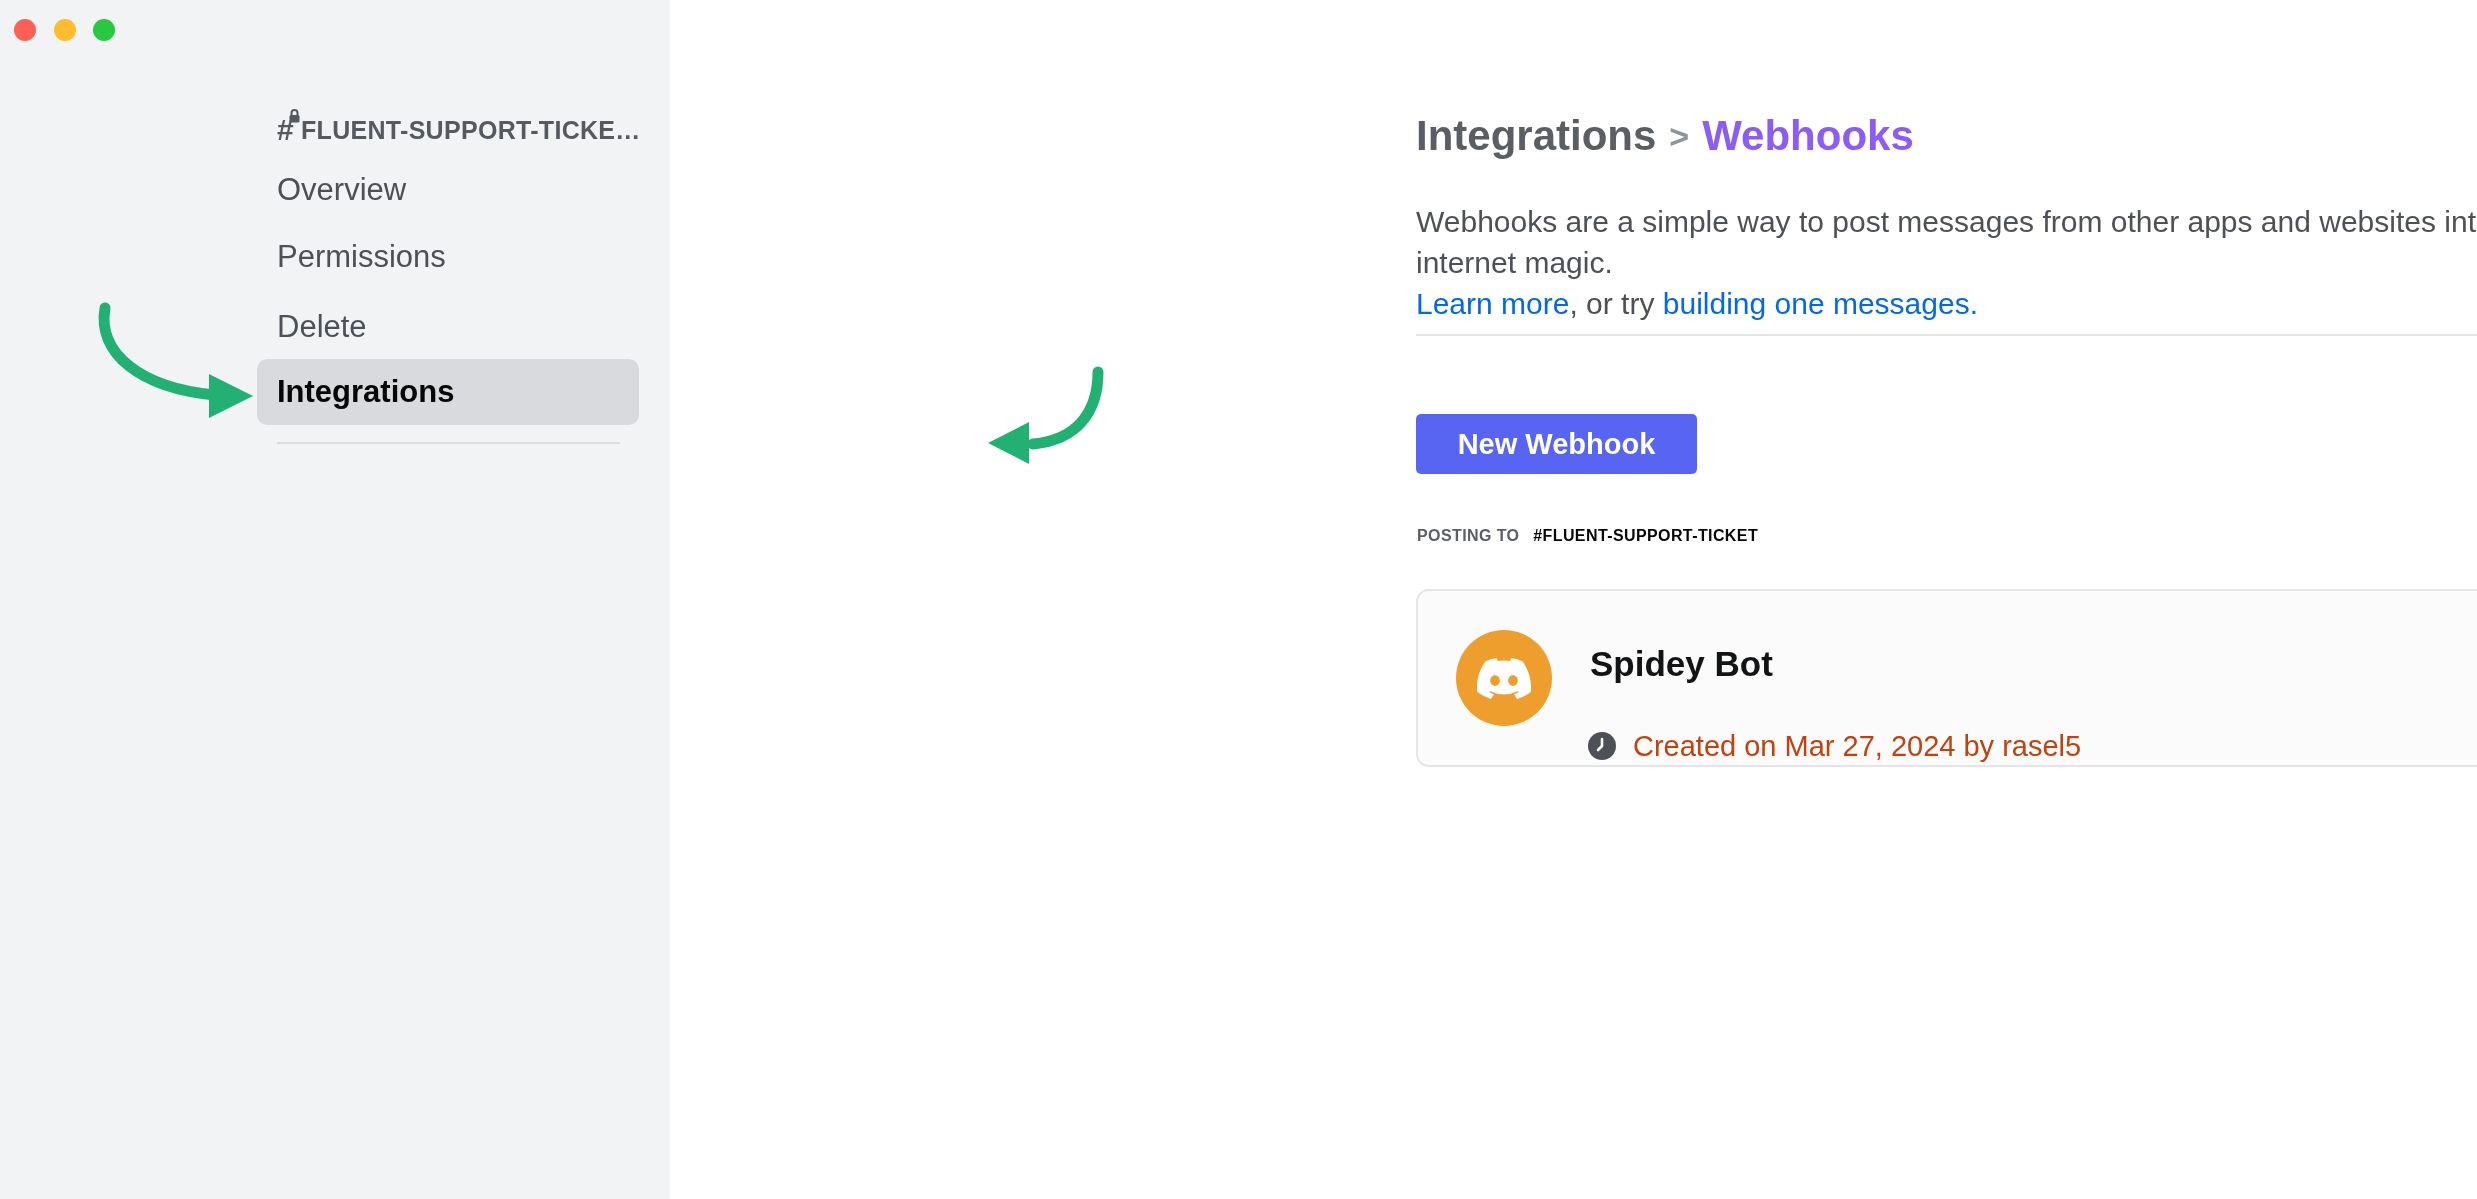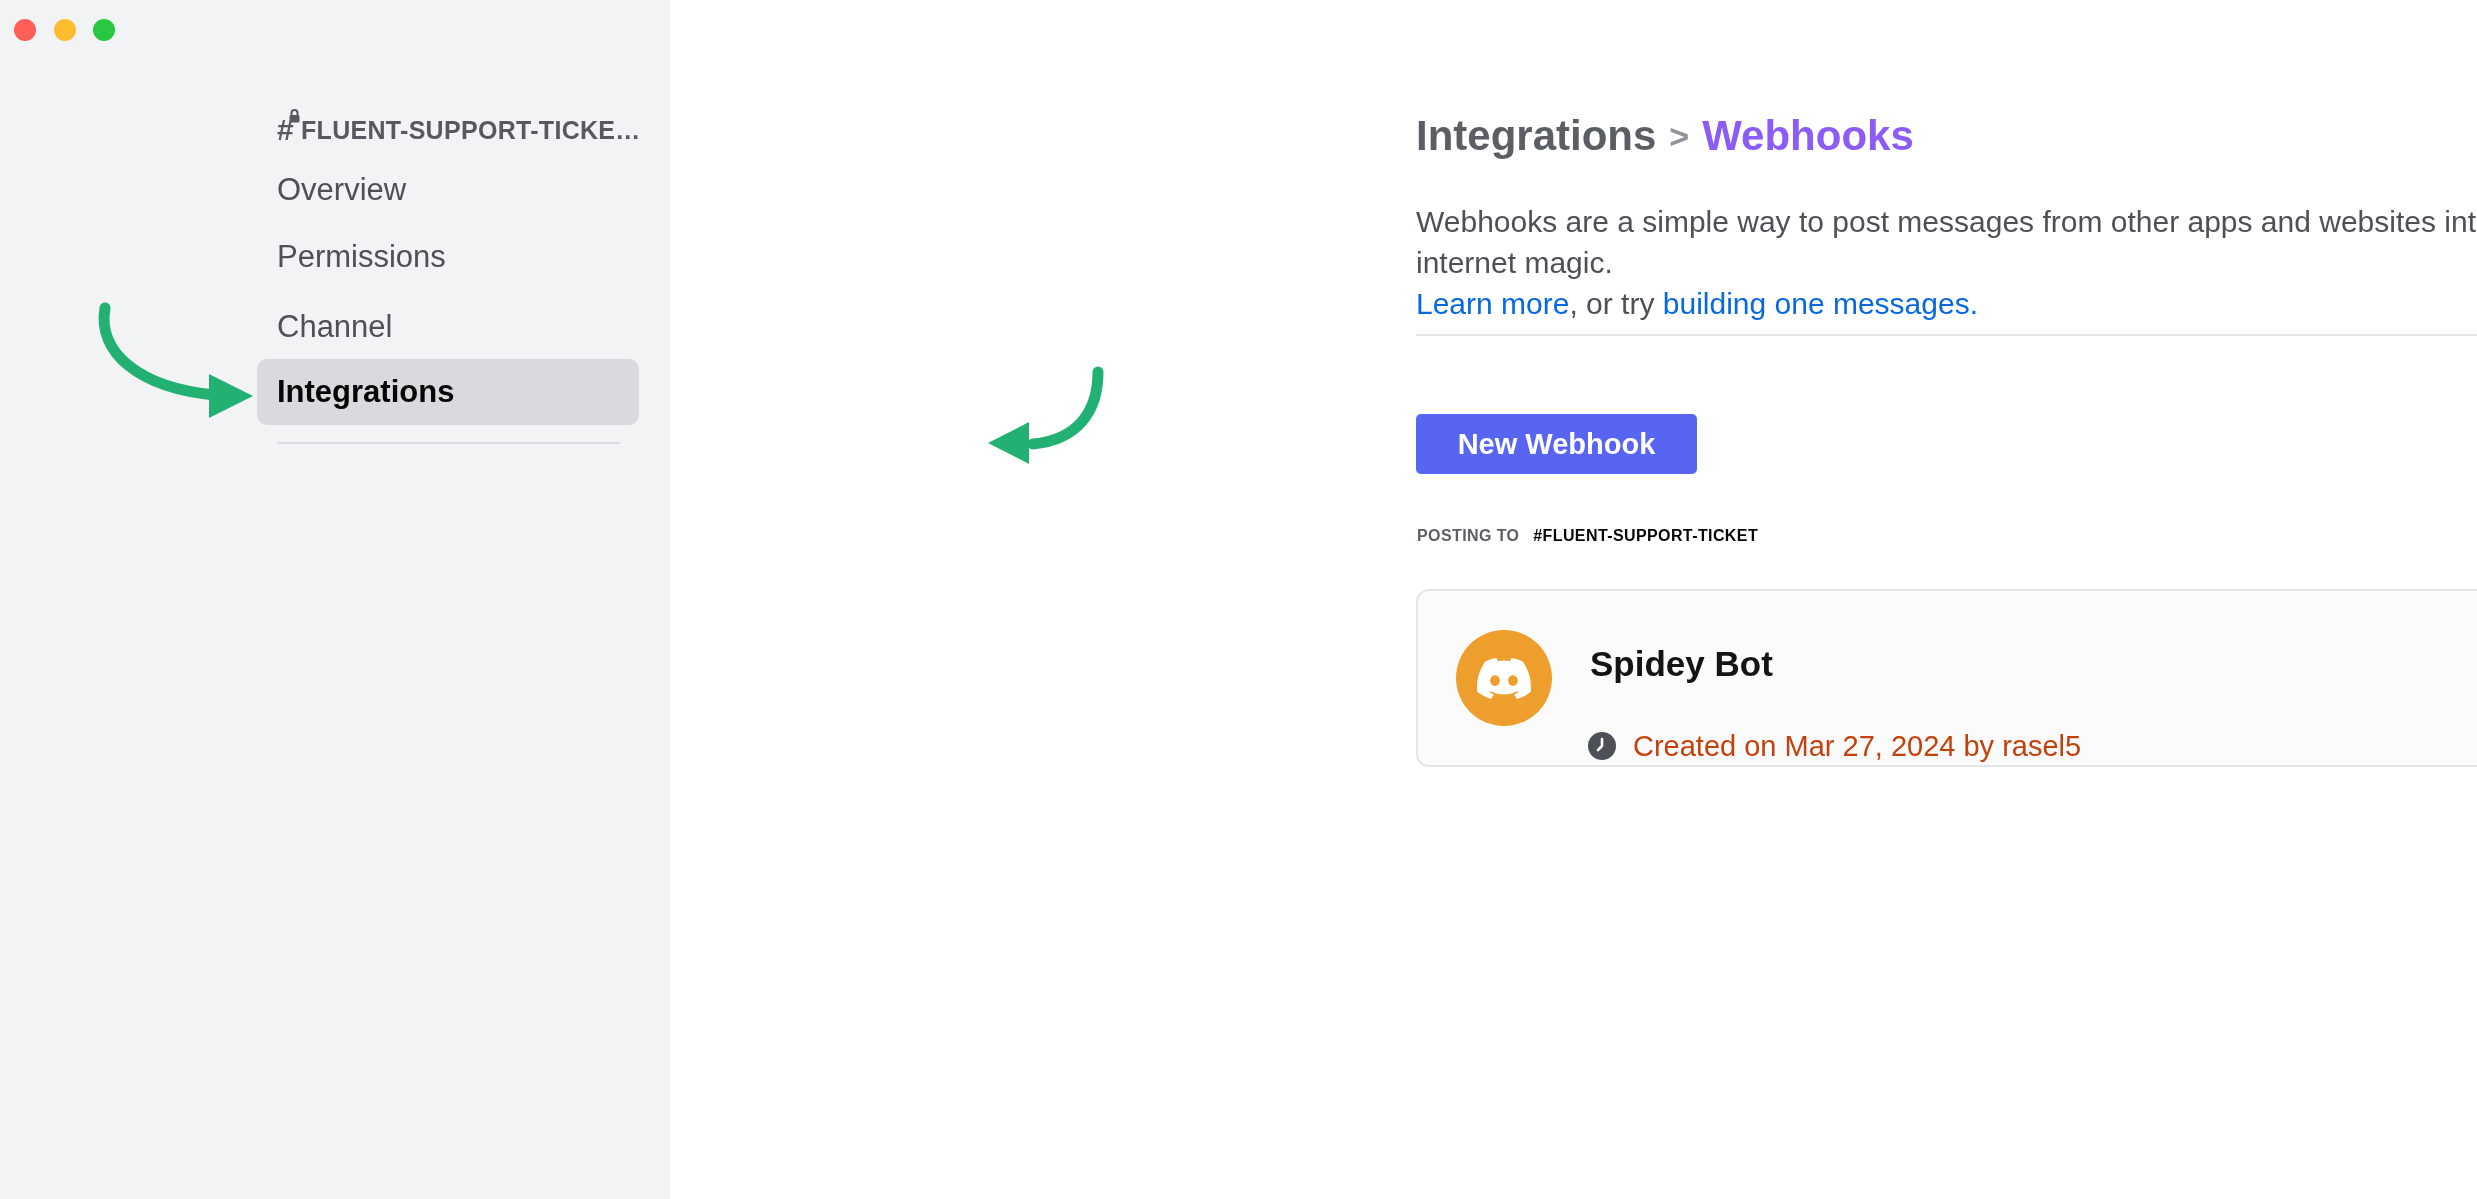--- a/index.html
+++ b/index.html
@@ -138,21 +138,21 @@
     <span>FLUENT-SUPPORT-TICKE…</span>
   </div>
 
   <div class="nav-item nav-overview">
     <span>Overview</span>
   </div>
   <div class="nav-item nav-permissions">
     <span>Permissions</span>
   </div>
   <div class="nav-item nav-invites">
-    <span>Channel</span>
+    <span>Delete</span>
   </div>
   <div class="nav-item nav-integrations">
     <span>Integrations</span>
   </div>
 
   <div class="sidebar-divider"></div>
 
 </div>
 
 <svg class="annotation-arrow arrow-sidebar" width="180" height="125" viewBox="0 0 180 125">

